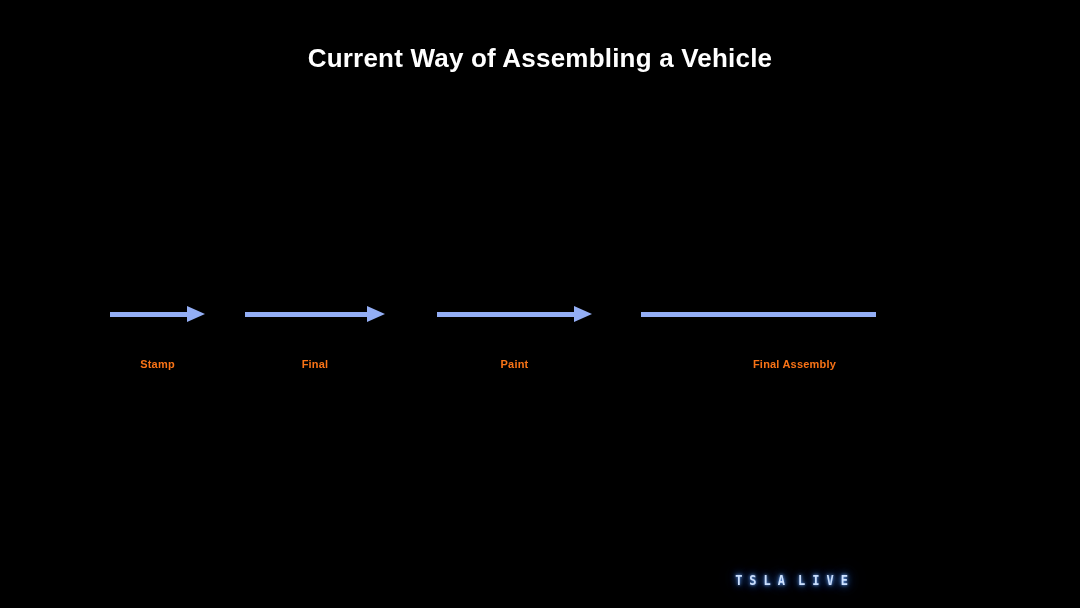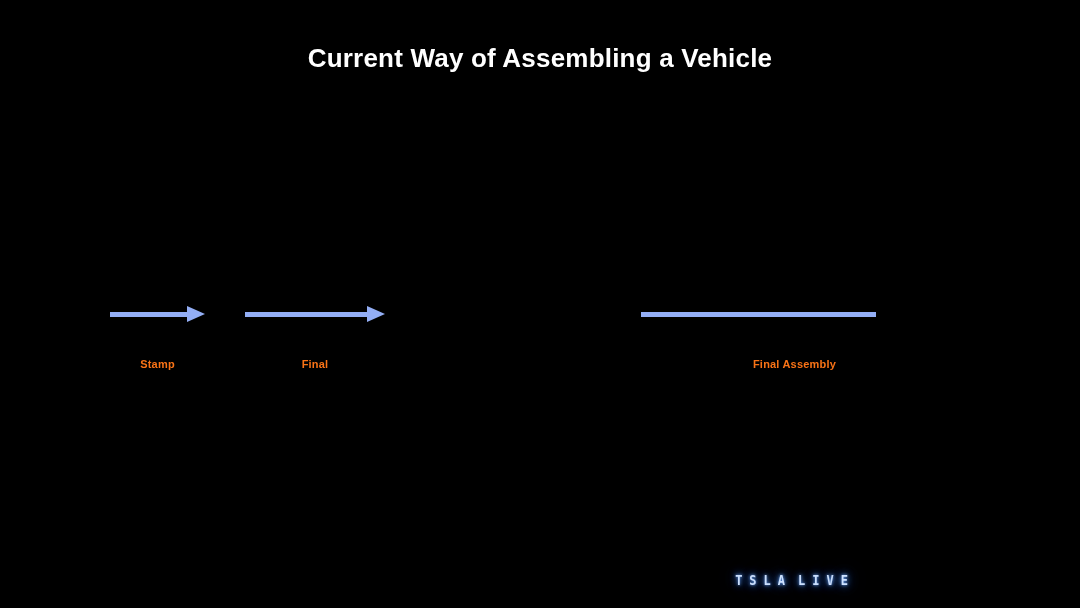--- a/index.html
+++ b/index.html
@@ -123,20 +123,27 @@
         </div>
         <div class="stage-label">Stamp</div>
       </div>
       <div class="stage" style="left: 245px; width: 140px;">
         <div class="arrow">
           <div class="arrow-shaft" style="width: 123px;"></div>
           <div class="arrow-head"></div>
         </div>
         <div class="stage-label">Final</div>
       </div>
+      <div class="stage" style="left: 437px; width: 155px;">
+        <div class="arrow">
+          <div class="arrow-shaft" style="width: 138px;"></div>
+          <div class="arrow-head"></div>
+        </div>
+        <div class="stage-label">Paint</div>
+      </div>
       <div class="stage" style="left: 641px; width: 307px;">
         <div class="arrow">
           <div class="arrow-shaft" style="width: 290px;"></div>
           <div class="arrow-head"></div>
         </div>
         <div class="stage-label">Final Assembly</div>
       </div>
     </div>
 
   <div class="watermark">

